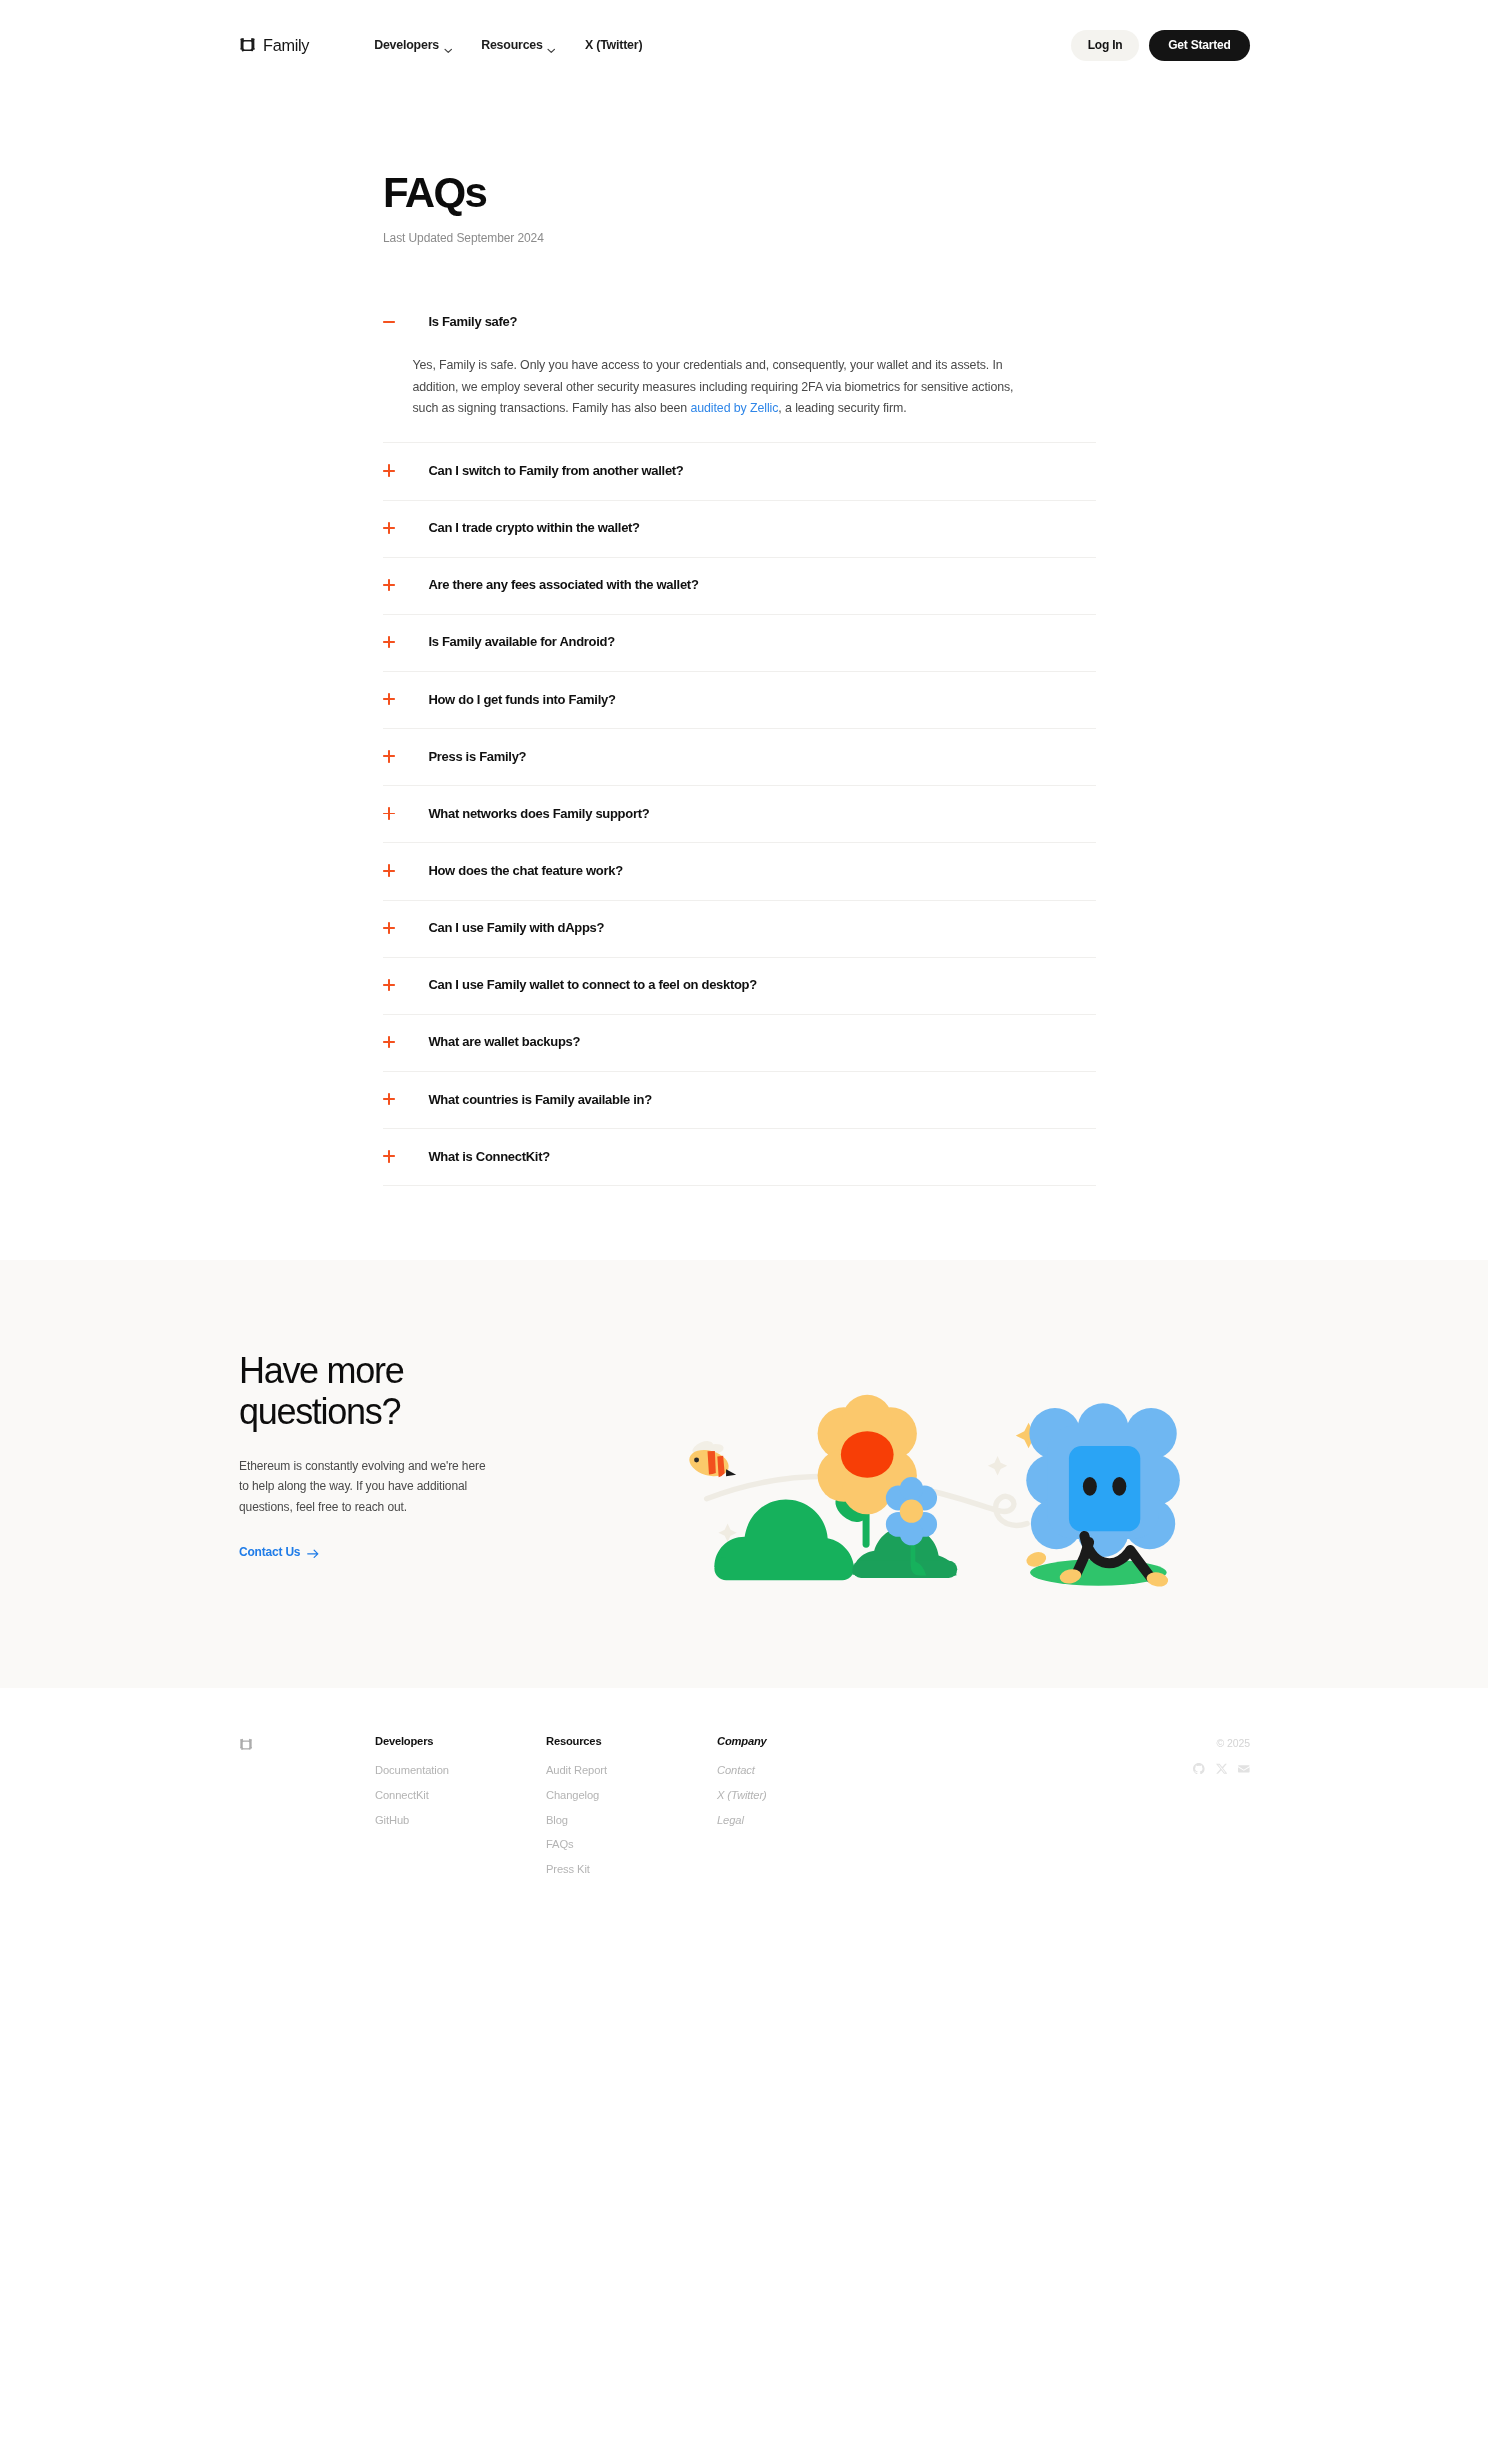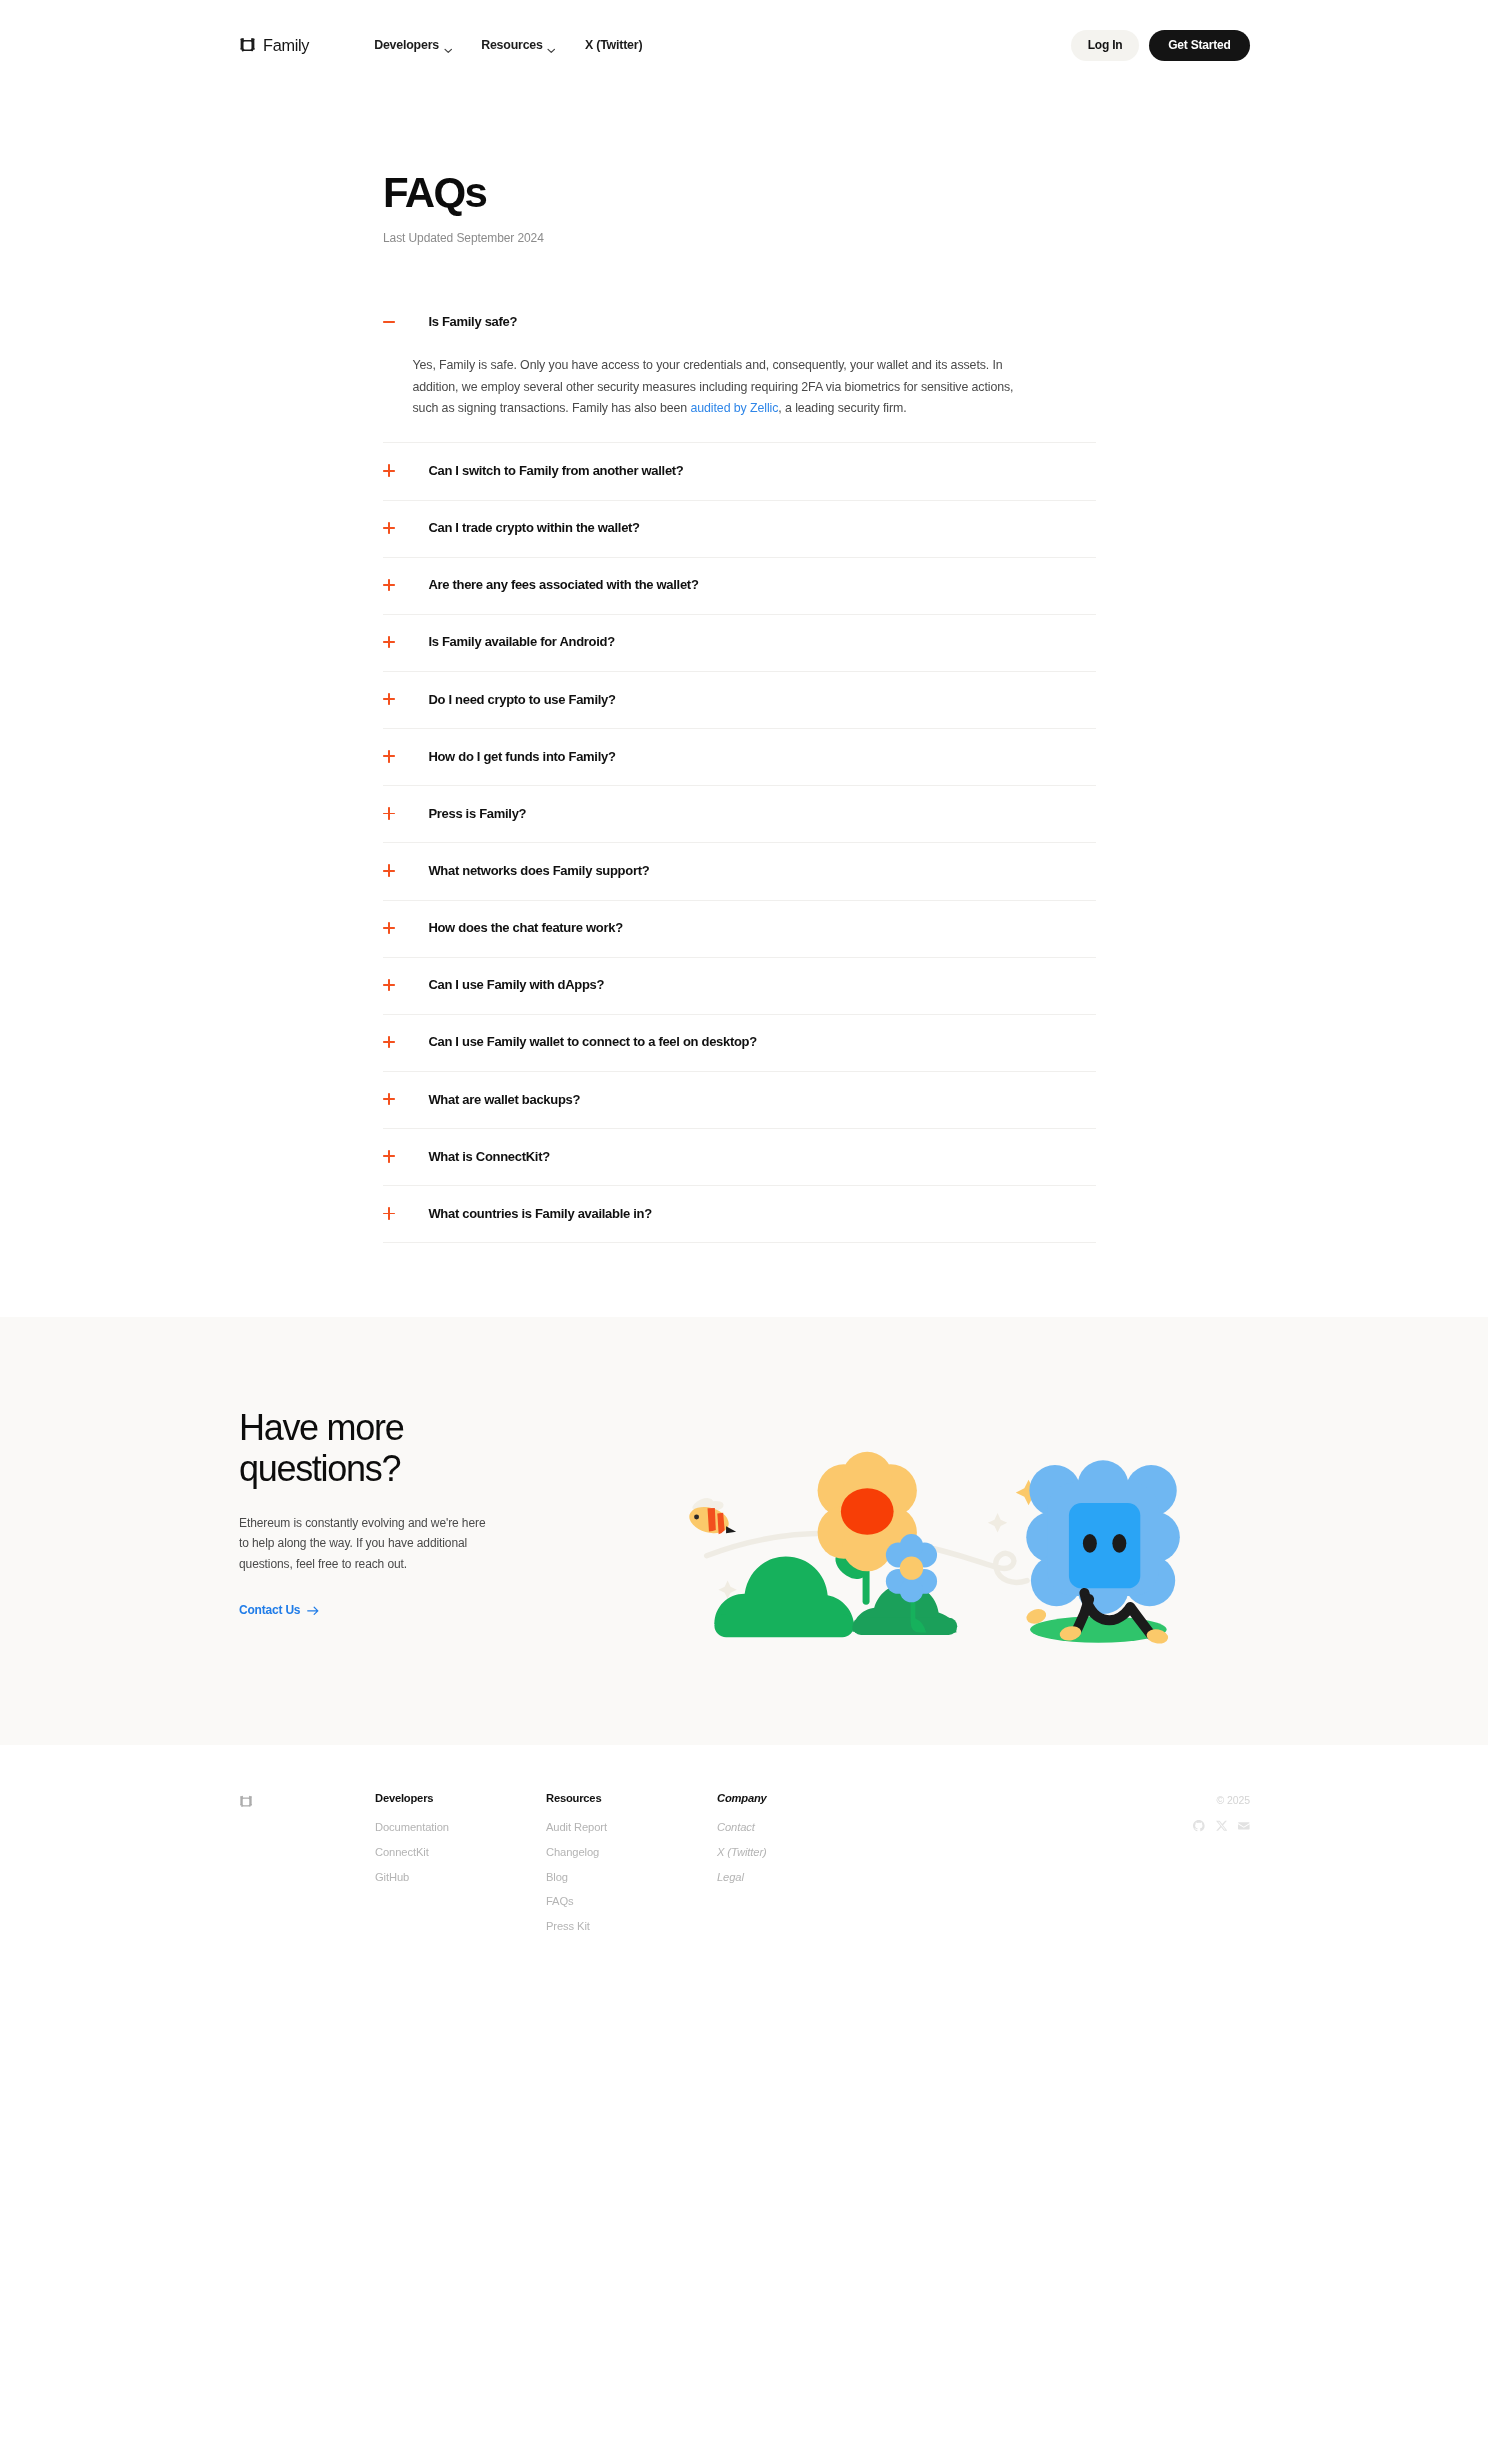--- a/index.html
+++ b/index.html
@@ -336,26 +336,20 @@
         </div>
       </div>
 
       <div class="faq-item">
         <div class="faq-row">
           <span class="faq-icon"></span>
           <span class="faq-q">Is Family available for Android?</span>
         </div>
       </div>
 
-      <div class="faq-item">
-        <div class="faq-row">
-          <span class="faq-icon"></span>
-          <span class="faq-q">Do I need crypto to use Family?</span>
-        </div>
-      </div>
 
       <div class="faq-item">
         <div class="faq-row">
           <span class="faq-icon"></span>
           <span class="faq-q">How do I get funds into Family?</span>
         </div>
       </div>
 
       <div class="faq-item">
         <div class="faq-row">
@@ -395,28 +389,28 @@
       <div class="faq-item">
         <div class="faq-row">
           <span class="faq-icon"></span>
           <span class="faq-q">What are wallet backups?</span>
         </div>
       </div>
 
       <div class="faq-item">
         <div class="faq-row">
           <span class="faq-icon"></span>
+          <span class="faq-q">What countries is Family available in?</span>
+        </div>
+      </div>
+
+      <div class="faq-item">
+        <div class="faq-row">
+          <span class="faq-icon"></span>
           <span class="faq-q">What is ConnectKit?</span>
-        </div>
-      </div>
-
-      <div class="faq-item">
-        <div class="faq-row">
-          <span class="faq-icon"></span>
-          <span class="faq-q">What countries is Family available in?</span>
         </div>
       </div>
 
     </div>
   </div>
 </main>
 
 <section class="cta">
   <div class="cta-inner">
     <div class="cta-left">

